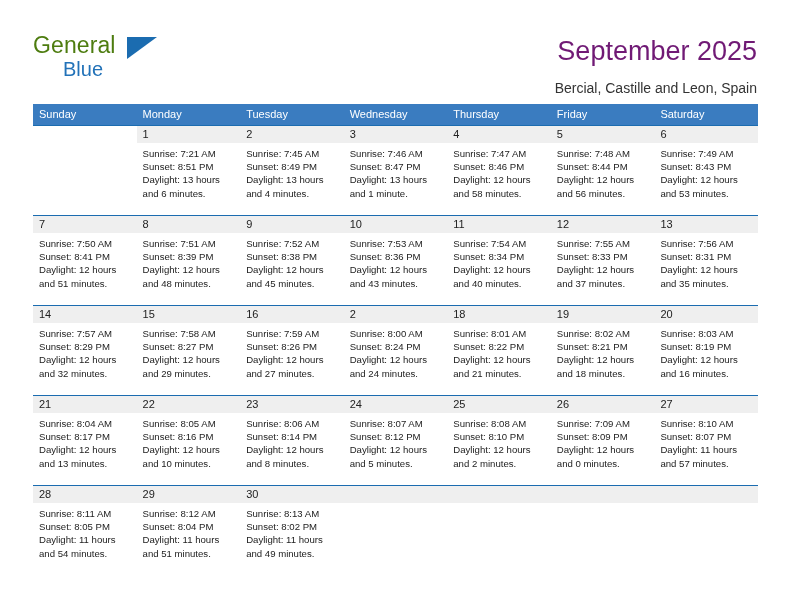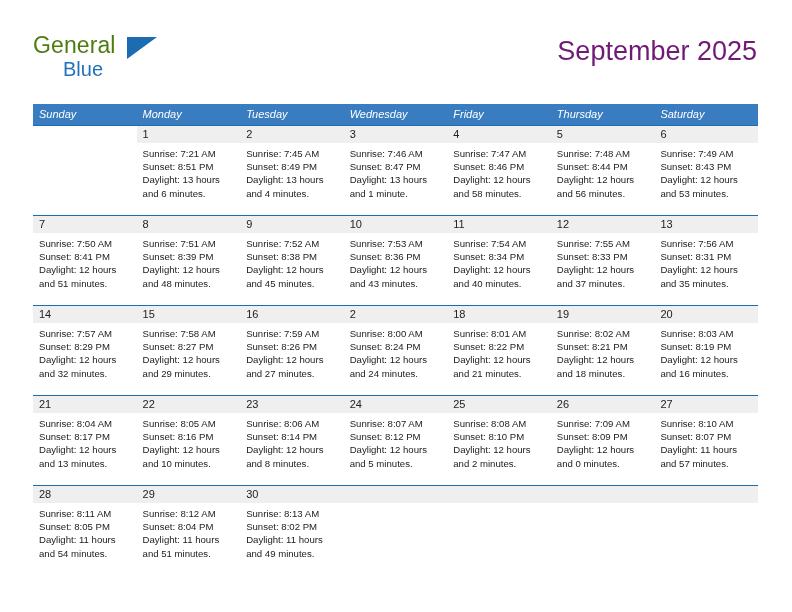--- a/index.html
+++ b/index.html
@@ -85,21 +85,20 @@
     position: absolute;
     left: 33px;
     top: 104px;
     width: 725px;
   }
   .cal-head {
     display: flex;
     width: 725px;
     height: 21px;
     background: #3a7cc0;
-    font-style: italic;
   }
   .cal-head .dow {
     width: 103.57px;
     box-sizing: border-box;
     padding-left: 6px;
     font-size: 11px;
     color: #ffffff;
     line-height: 21px;
     white-space: nowrap;
     overflow: hidden;
@@ -155,30 +154,31 @@
 
 <div class="page">
 
   <div class="header">
     <div class="brand">
       <div class="brand-row1">General</div>
       <div class="brand-row2">Blue</div>
       <div class="brand-tri"></div>
     </div>
     <div class="title">September 2025</div>
+    <div class="subtitle">Bercial, Castille and Leon, Spain</div>
   </div>
 
   <div class="calendar">
     <div class="cal-head" id="dow-row">
         <div class="dow">Sunday</div>
         <div class="dow">Monday</div>
         <div class="dow">Tuesday</div>
         <div class="dow">Wednesday</div>
+        <div class="dow">Thursday</div>
         <div class="dow">Friday</div>
-        <div class="dow">Thursday</div>
         <div class="dow">Saturday</div>
       </div>
     <div id="weeks-container">
         <div class="week">
           <div class="week-sep"></div>
           <div class="week-cells">
             <div class="cell blank">
               <div class="daynum-band"></div>
             </div>
             <div class="cell">

